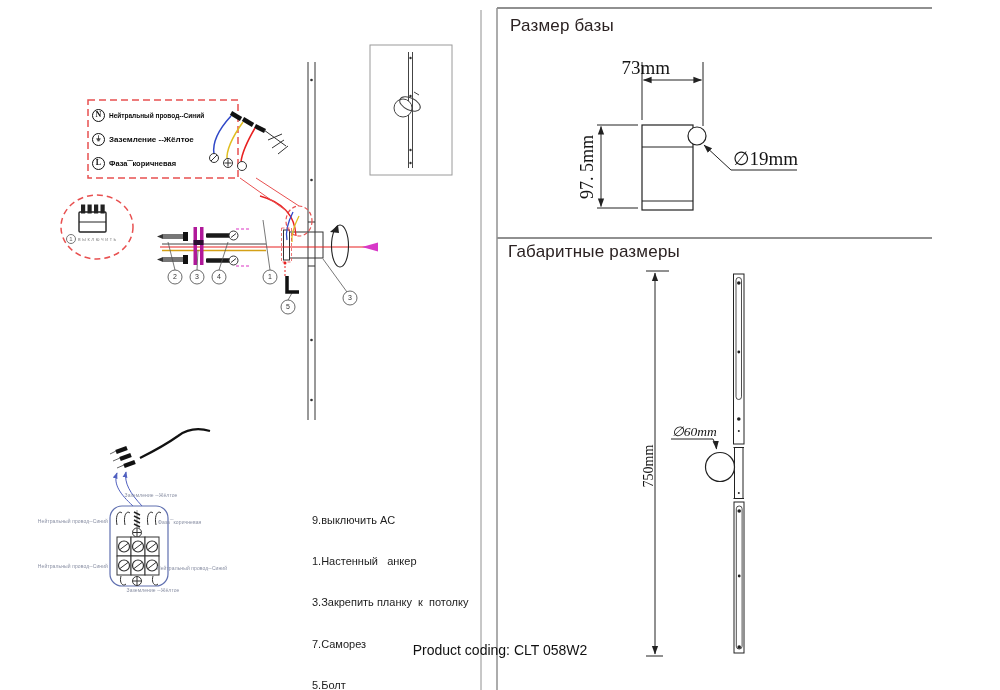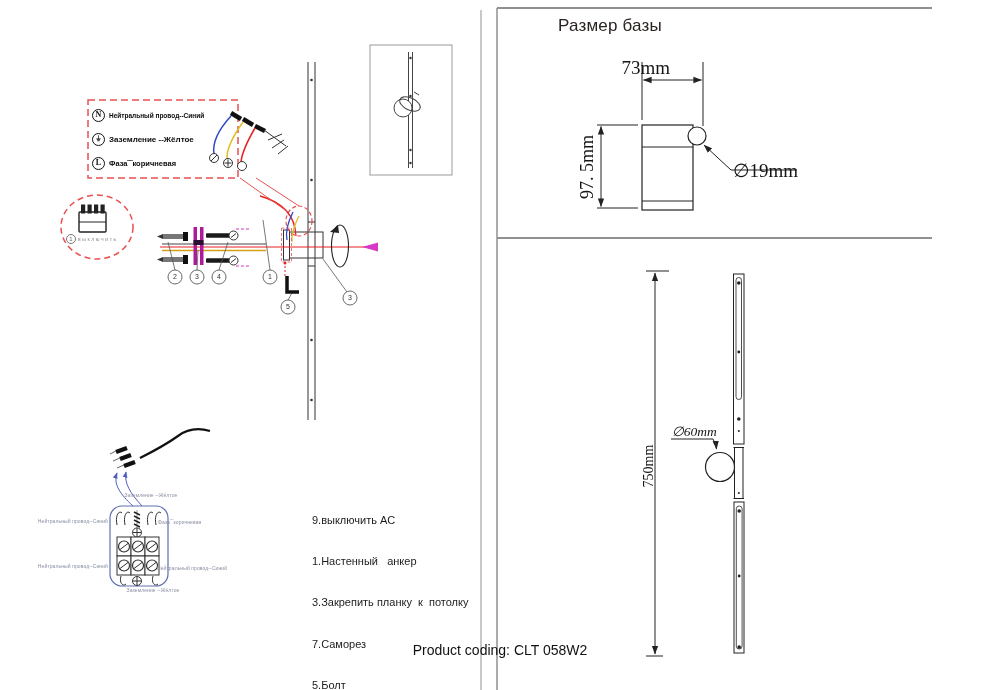--- a/index.html
+++ b/index.html
@@ -282,23 +282,24 @@
   <div>5.Болт</div>
 </div>
 
 <div class="ov tlabel" style="left:110px;top:492px;width:82px;text-align:center;">Заземление --Жёлтое</div>
 <div class="ov tlabel" style="left:28px;top:518px;width:80px;text-align:right;">Нейтральный провод--Синий</div>
 <div class="ov tlabel" style="left:158px;top:519px;width:80px;">Фаза‾‾коричневая</div>
 <div class="ov tlabel" style="left:28px;top:563px;width:80px;text-align:right;">Нейтральный провод--Синий</div>
 <div class="ov tlabel" style="left:157px;top:565px;width:85px;">Нейтральный провод--Синий</div>
 <div class="ov tlabel" style="left:112px;top:587px;width:82px;text-align:center;">Заземление --Жёлтое</div>
 
-<div class="ov title" style="left:510px;top:16px;margin-left:48px;">Размер базы</div>
+<div class="ov title" style="left:510px;top:16px;">Размер базы</div>
 <div class="ov serif dim" style="left:614px;top:57px;width:56px;text-align:right;">73mm</div>
 <div class="ov serif dim rot" style="left:551px;top:158px;width:70px;height:18px;font-size:18px;">97. 5mm</div>
-<div class="ov serif dim" style="left:733px;top:147px;margin-top:12px;">∅19mm</div>
-
+<div class="ov serif dim" style="left:733px;top:147px;">∅19mm</div>
+
+<div class="ov title" style="left:508px;top:242px;">Габаритные размеры</div>
 <div class="ov serif dim rot" style="left:621px;top:458px;width:56px;height:16px;font-size:14px;">750mm</div>
 <div class="ov serif dim" style="left:672px;top:423px;font-size:13.5px;font-style:italic;">∅60mm</div>
 
 <div class="ov" style="left:300px;top:642px;width:400px;text-align:center;font-size:14px;">Product coding: CLT 058W2</div>
 
 </div>
 
 </body></html>

